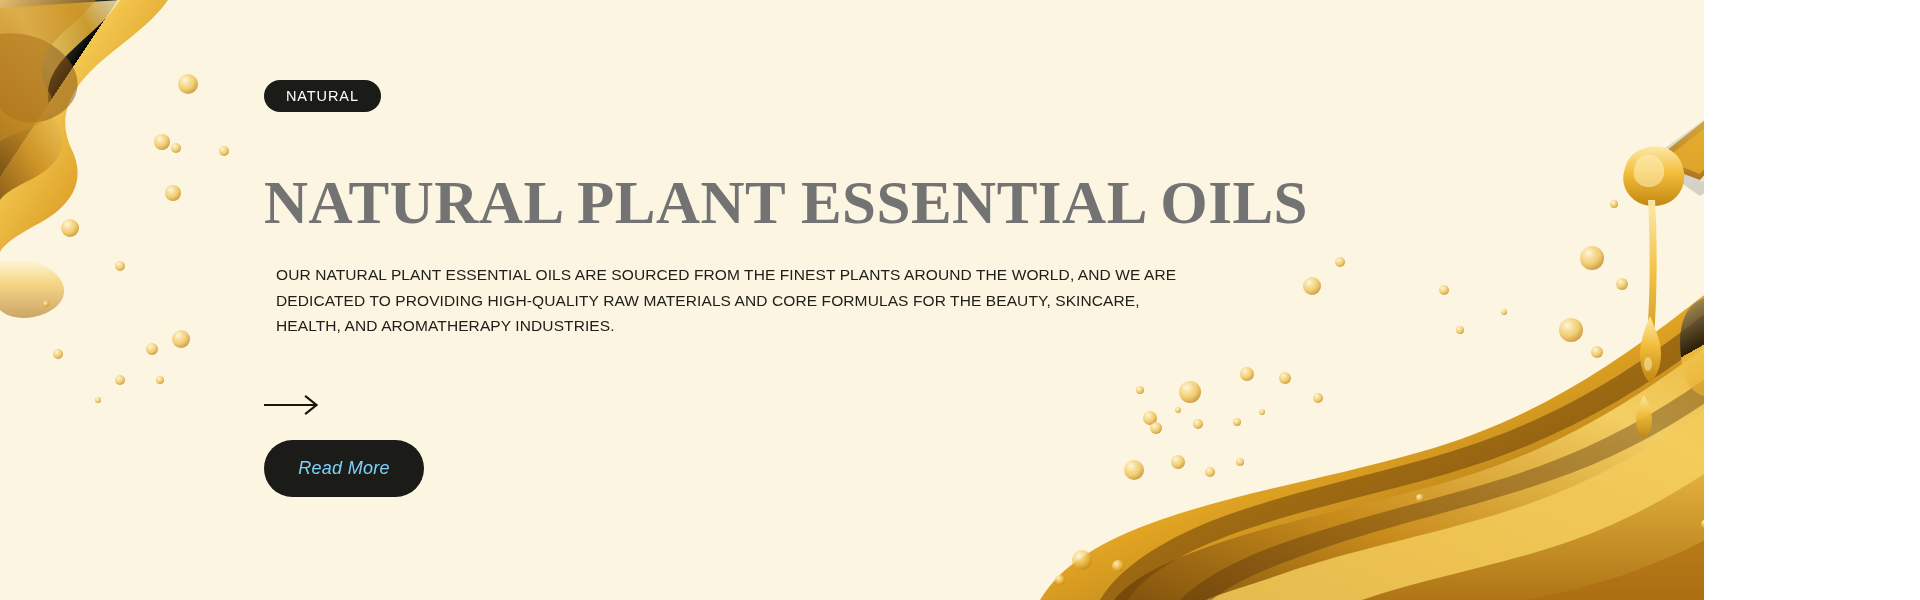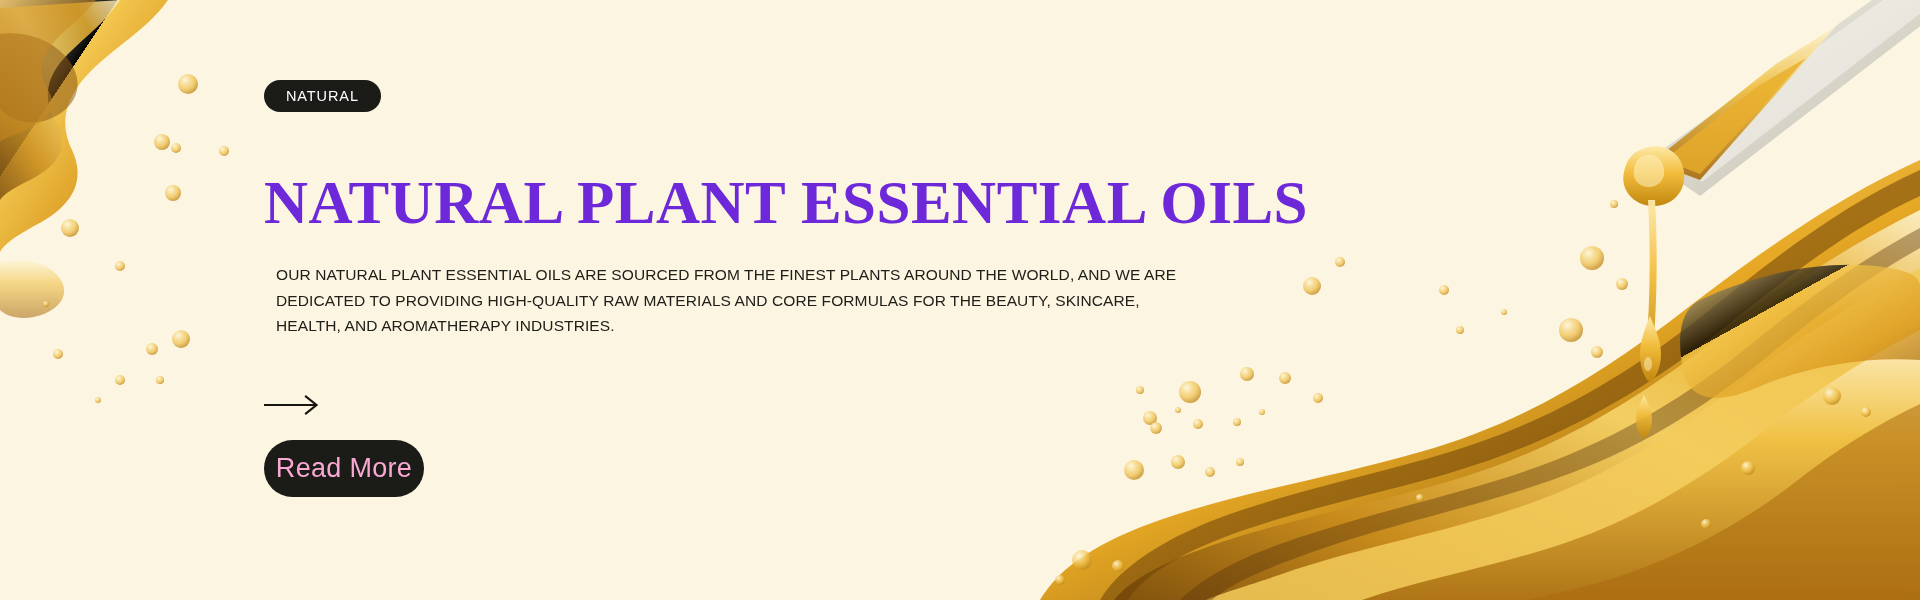--- a/index.html
+++ b/index.html
@@ -7,21 +7,21 @@
     padding: 0;
   }
   body {
     width: 1920px;
     height: 600px;
     overflow: hidden;
     font-family: "Liberation Sans", sans-serif;
   }
   .banner {
     position: relative;
-    width: 1920px;
+    width: 1704px;
     height: 600px;
     background: #fcf5e2;
     overflow: hidden;
   }
   .bg-art {
     position: absolute;
     inset: 0;
     width: 1920px;
     height: 600px;
     pointer-events: none;
@@ -55,21 +55,21 @@
   .headline {
     position: absolute;
     left: 0;
     top: 172px;
     margin: 0;
     font-family: "Liberation Serif", "DejaVu Serif", serif;
     font-weight: 700;
     font-size: 61px;
     line-height: 1.0;
     letter-spacing: 0.5px;
-    color: #6d28d9;
+    color: #737373;
     white-space: nowrap;
   }
   .desc {
     position: absolute;
     left: 12px;
     top: 262px;
     margin: 0;
     width: 905px;
     font-family: "Liberation Sans", sans-serif;
     font-size: 15.5px;
@@ -88,29 +88,30 @@
   .read-more {
     position: absolute;
     left: 0;
     top: 440px;
     display: inline-flex;
     align-items: center;
     justify-content: center;
     width: 160px;
     height: 57px;
     background: #1b1b18;
-    color: #f9a8d4;
+    color: #7dd3fc;
     border: none;
     border-radius: 29px;
     font-family: "Liberation Sans", sans-serif;
-    font-size: 27px;
+    font-size: 18px;
     font-weight: 400;
     letter-spacing: 0.3px;
     cursor: pointer;
     white-space: nowrap;
+    font-style: italic;
   }
 </style>
 </head>
 <body>
 
 <div class="banner">
 
   <svg class="bg-art" viewBox="0 0 1920 600" preserveAspectRatio="none" xmlns="http://www.w3.org/2000/svg">
     <defs>
       <linearGradient id="goldA" x1="0" y1="0" x2="1" y2="1">

